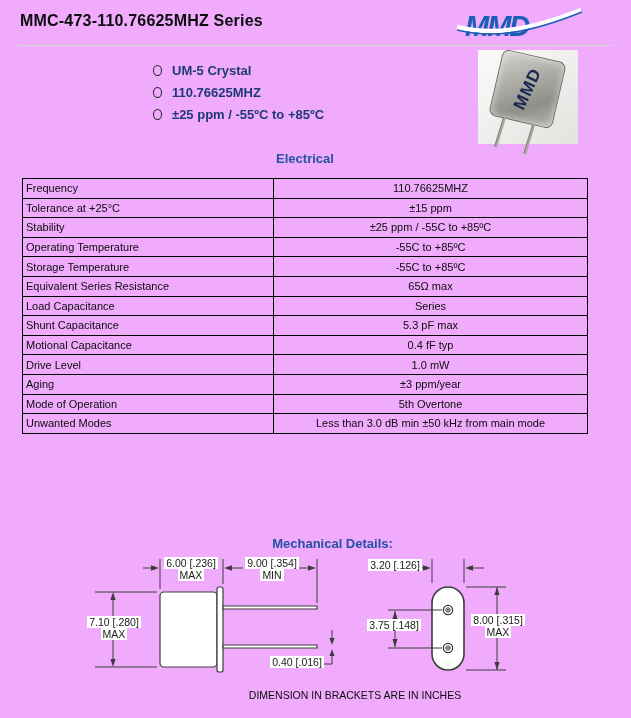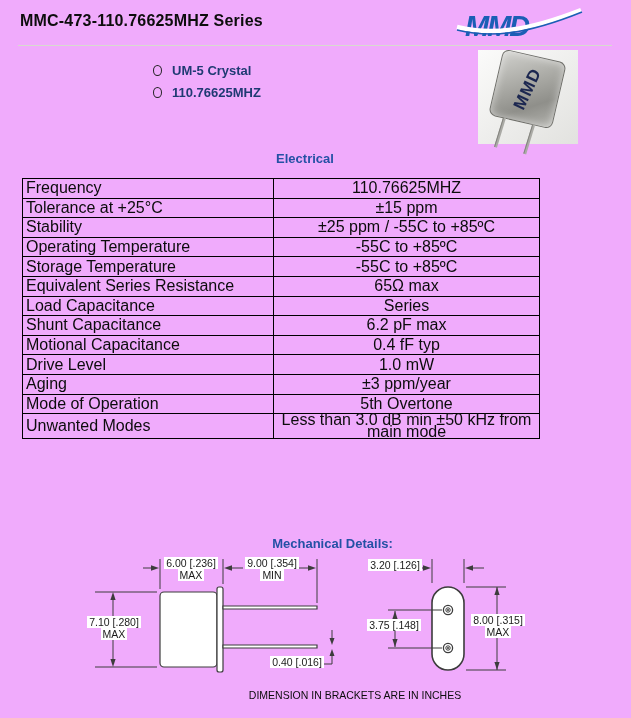--- a/index.html
+++ b/index.html
@@ -24,22 +24,22 @@
   .features{position:absolute;left:153px;top:59px;list-style:none;margin:0;padding:0;}
   .features li{height:22px;display:flex;align-items:center;}
   .o-marker{display:inline-block;width:7px;height:9px;border:1.4px solid #222;border-radius:50%;
             margin-right:10px;flex:0 0 auto;}
   .feature-text{font-size:13px;font-weight:bold;color:var(--feature-navy,#1f3a73);}
   
   .sec-heading{position:absolute;font-size:13px;font-weight:bold;color:var(--heading-blue,#2451a5);text-align:center;}
   #elec-heading{left:22px;top:151px;width:566px;}
   #mech-heading{left:0px;top:536px;width:601px;margin-left:32px;}
   
-  .spec-table{position:absolute;left:22px;top:178px;width:518px;border-collapse:collapse;
-              font-size:16px;color:#0c0c0c;}
+  .spec-table{position:absolute;left:22px;top:178px;width:566px;border-collapse:collapse;
+              font-size:11px;color:#0c0c0c;}
   .spec-table td{border:1px solid #000;height:18.6px;padding:0 3px;line-height:12px;}
   .spec-table td.tl{width:244px;text-align:left;}
   .spec-table td.tv{text-align:center;}
   
   .mech-svg{position:absolute;}
   #side-svg{left:85px;top:553px;}
   #bottom-svg{left:360px;top:553px;}
   .dim{position:absolute;font-size:10.5px;line-height:11px;color:#1a1a1a;text-align:center;width:90px;}
   .dim span{background:#fff;padding:0 2px;}
   .note{position:absolute;left:0;top:689px;width:620px;text-align:center;font-size:10.5px;color:#0c0c0c;padding-left:45px;}
@@ -69,20 +69,24 @@
 
   <ul class="features">
     <li>
       <span class="o-marker"></span>
       <span class="feature-text">UM-5 Crystal</span>
     </li>
     <li>
       <span class="o-marker"></span>
       <span class="feature-text">110.76625MHZ</span>
     </li>
+    <li>
+      <span class="o-marker"></span>
+      <span class="feature-text">±25 ppm / -55ºC to +85ºC</span>
+    </li>
   </ul>
 
   <div class="sec-heading" id="elec-heading">Electrical</div>
   <table class="spec-table">
     <tbody>
         <tr>
           <td class="tl">Frequency</td>
           <td class="tv">110.76625MHZ</td>
         </tr>
         <tr>
@@ -104,21 +108,21 @@
         <tr>
           <td class="tl">Equivalent Series Resistance</td>
           <td class="tv">65Ω max</td>
         </tr>
         <tr>
           <td class="tl">Load Capacitance</td>
           <td class="tv">Series</td>
         </tr>
         <tr>
           <td class="tl">Shunt Capacitance</td>
-          <td class="tv">6.2 pF max</td>
+          <td class="tv">5.3 pF max</td>
         </tr>
         <tr>
           <td class="tl">Motional Capacitance</td>
           <td class="tv">0.4 fF typ</td>
         </tr>
         <tr>
           <td class="tl">Drive Level</td>
           <td class="tv">1.0 mW</td>
         </tr>
         <tr>

